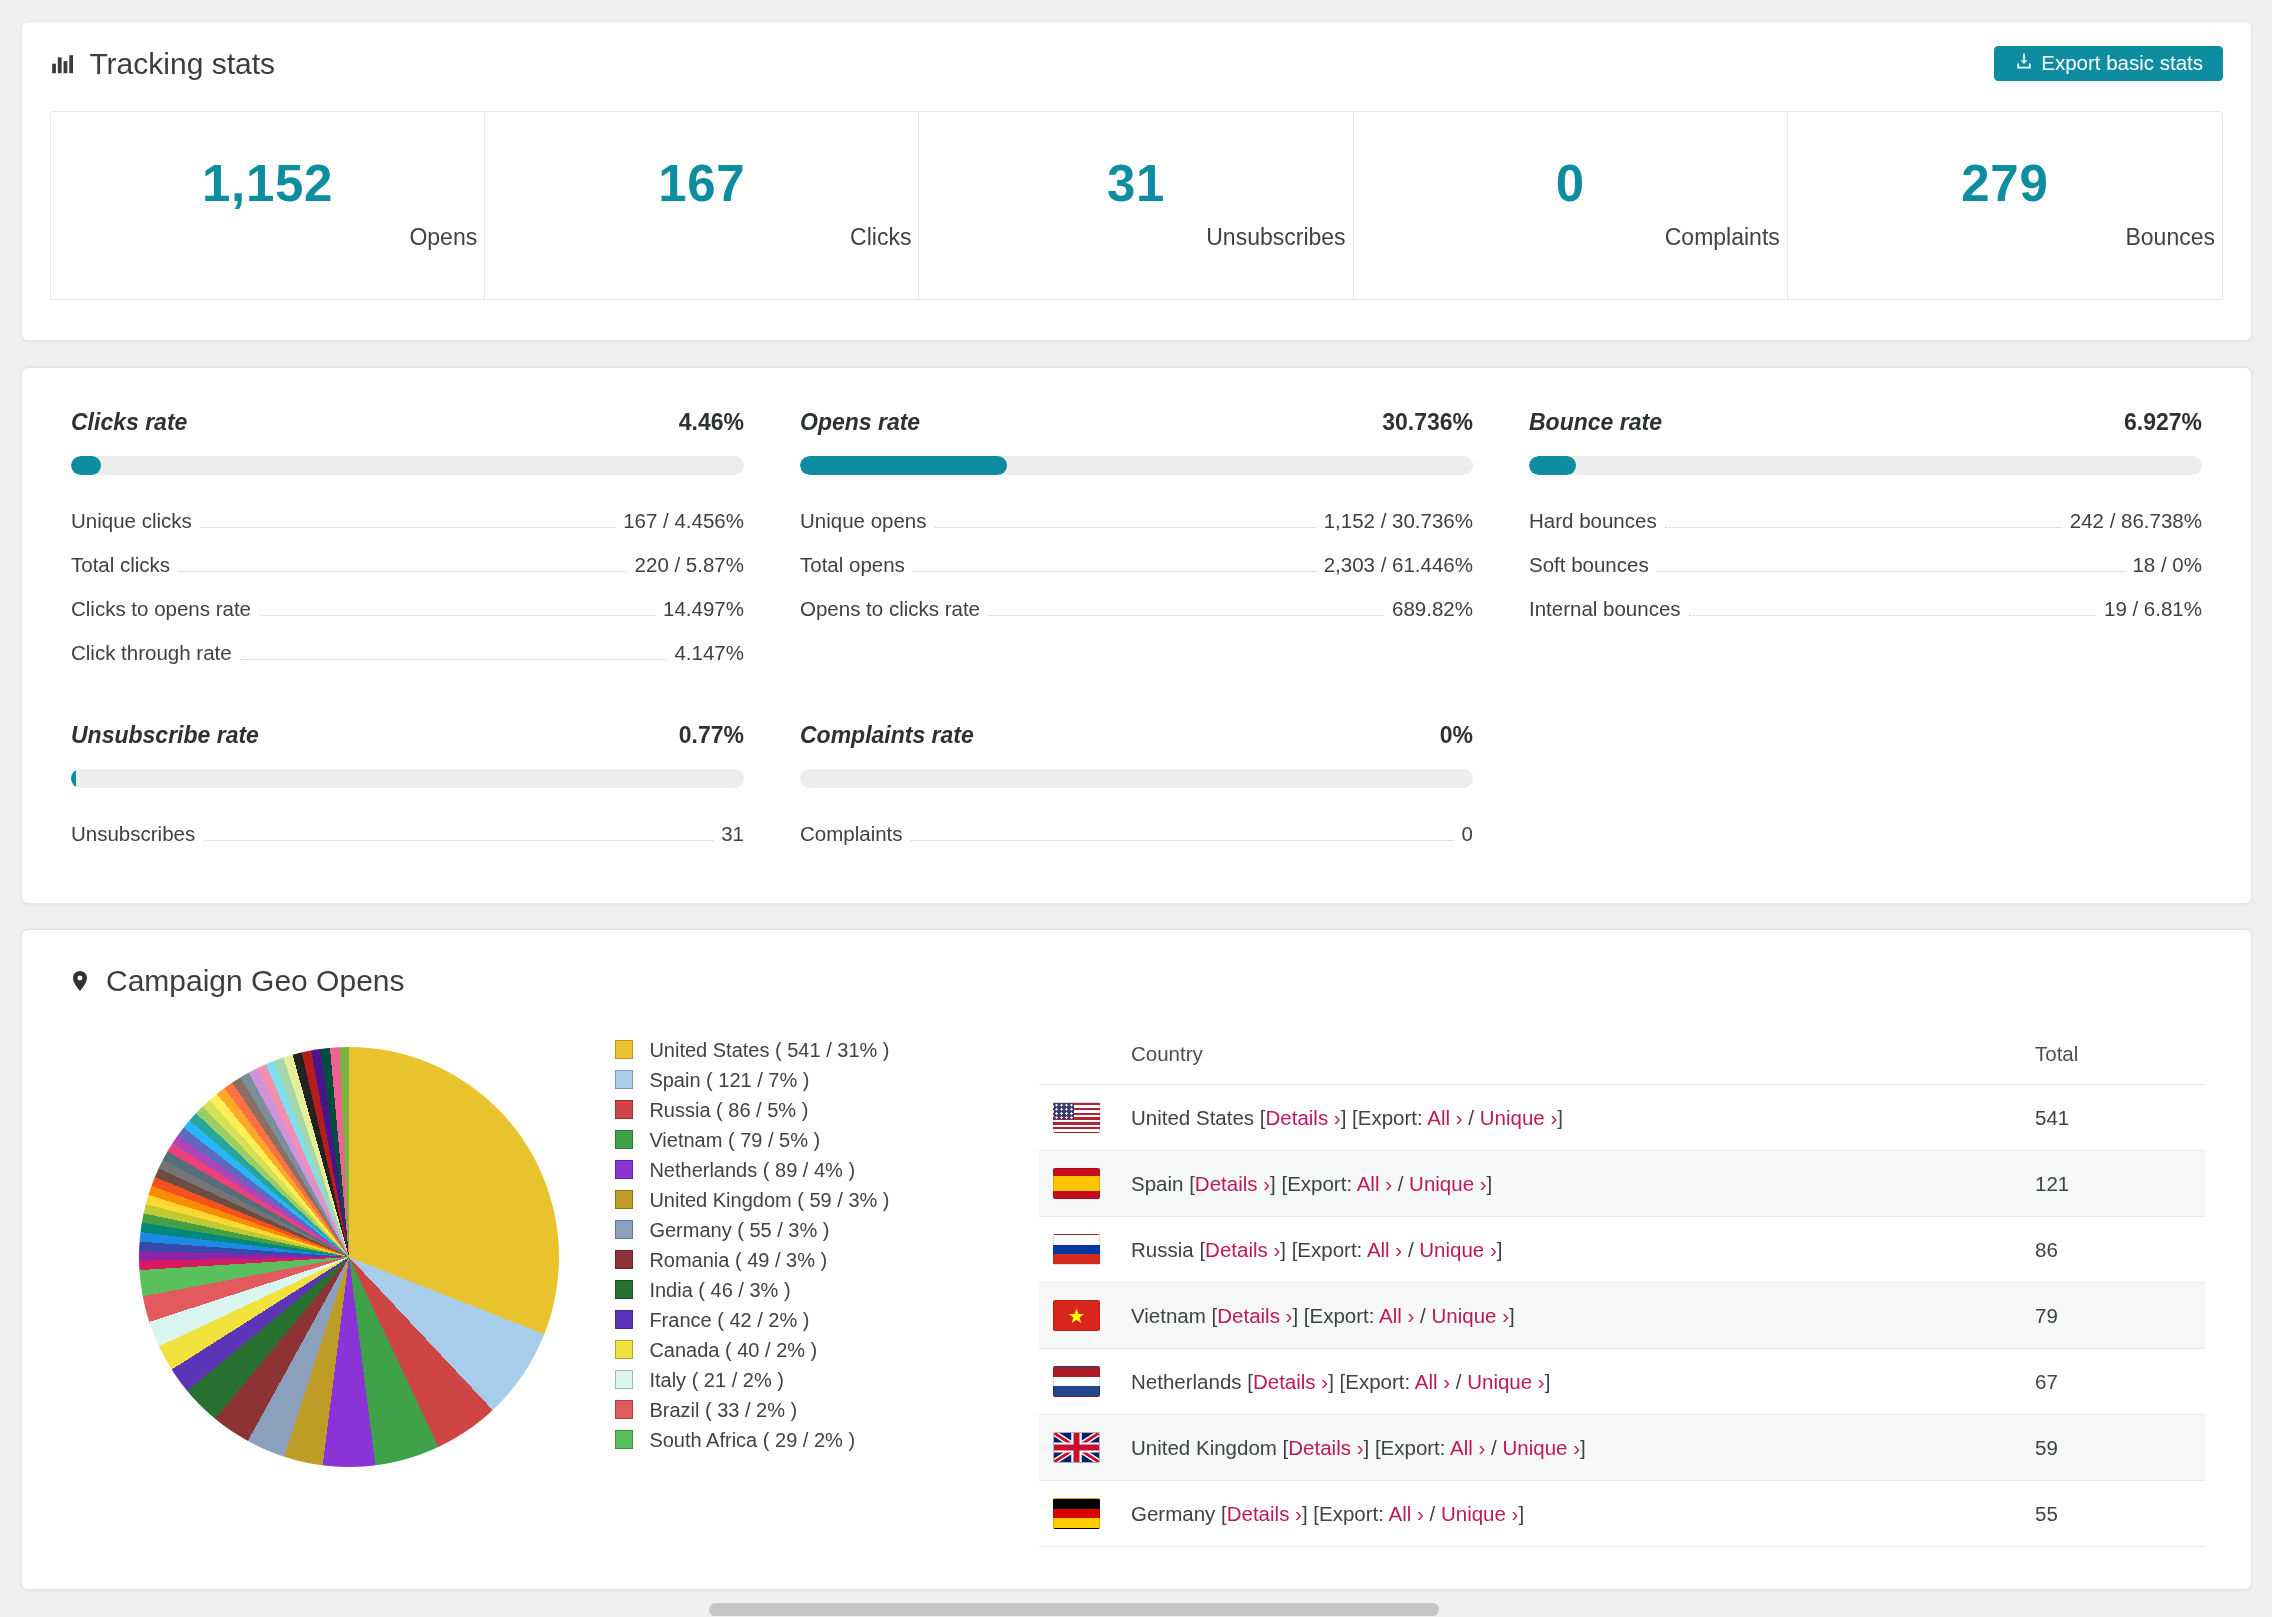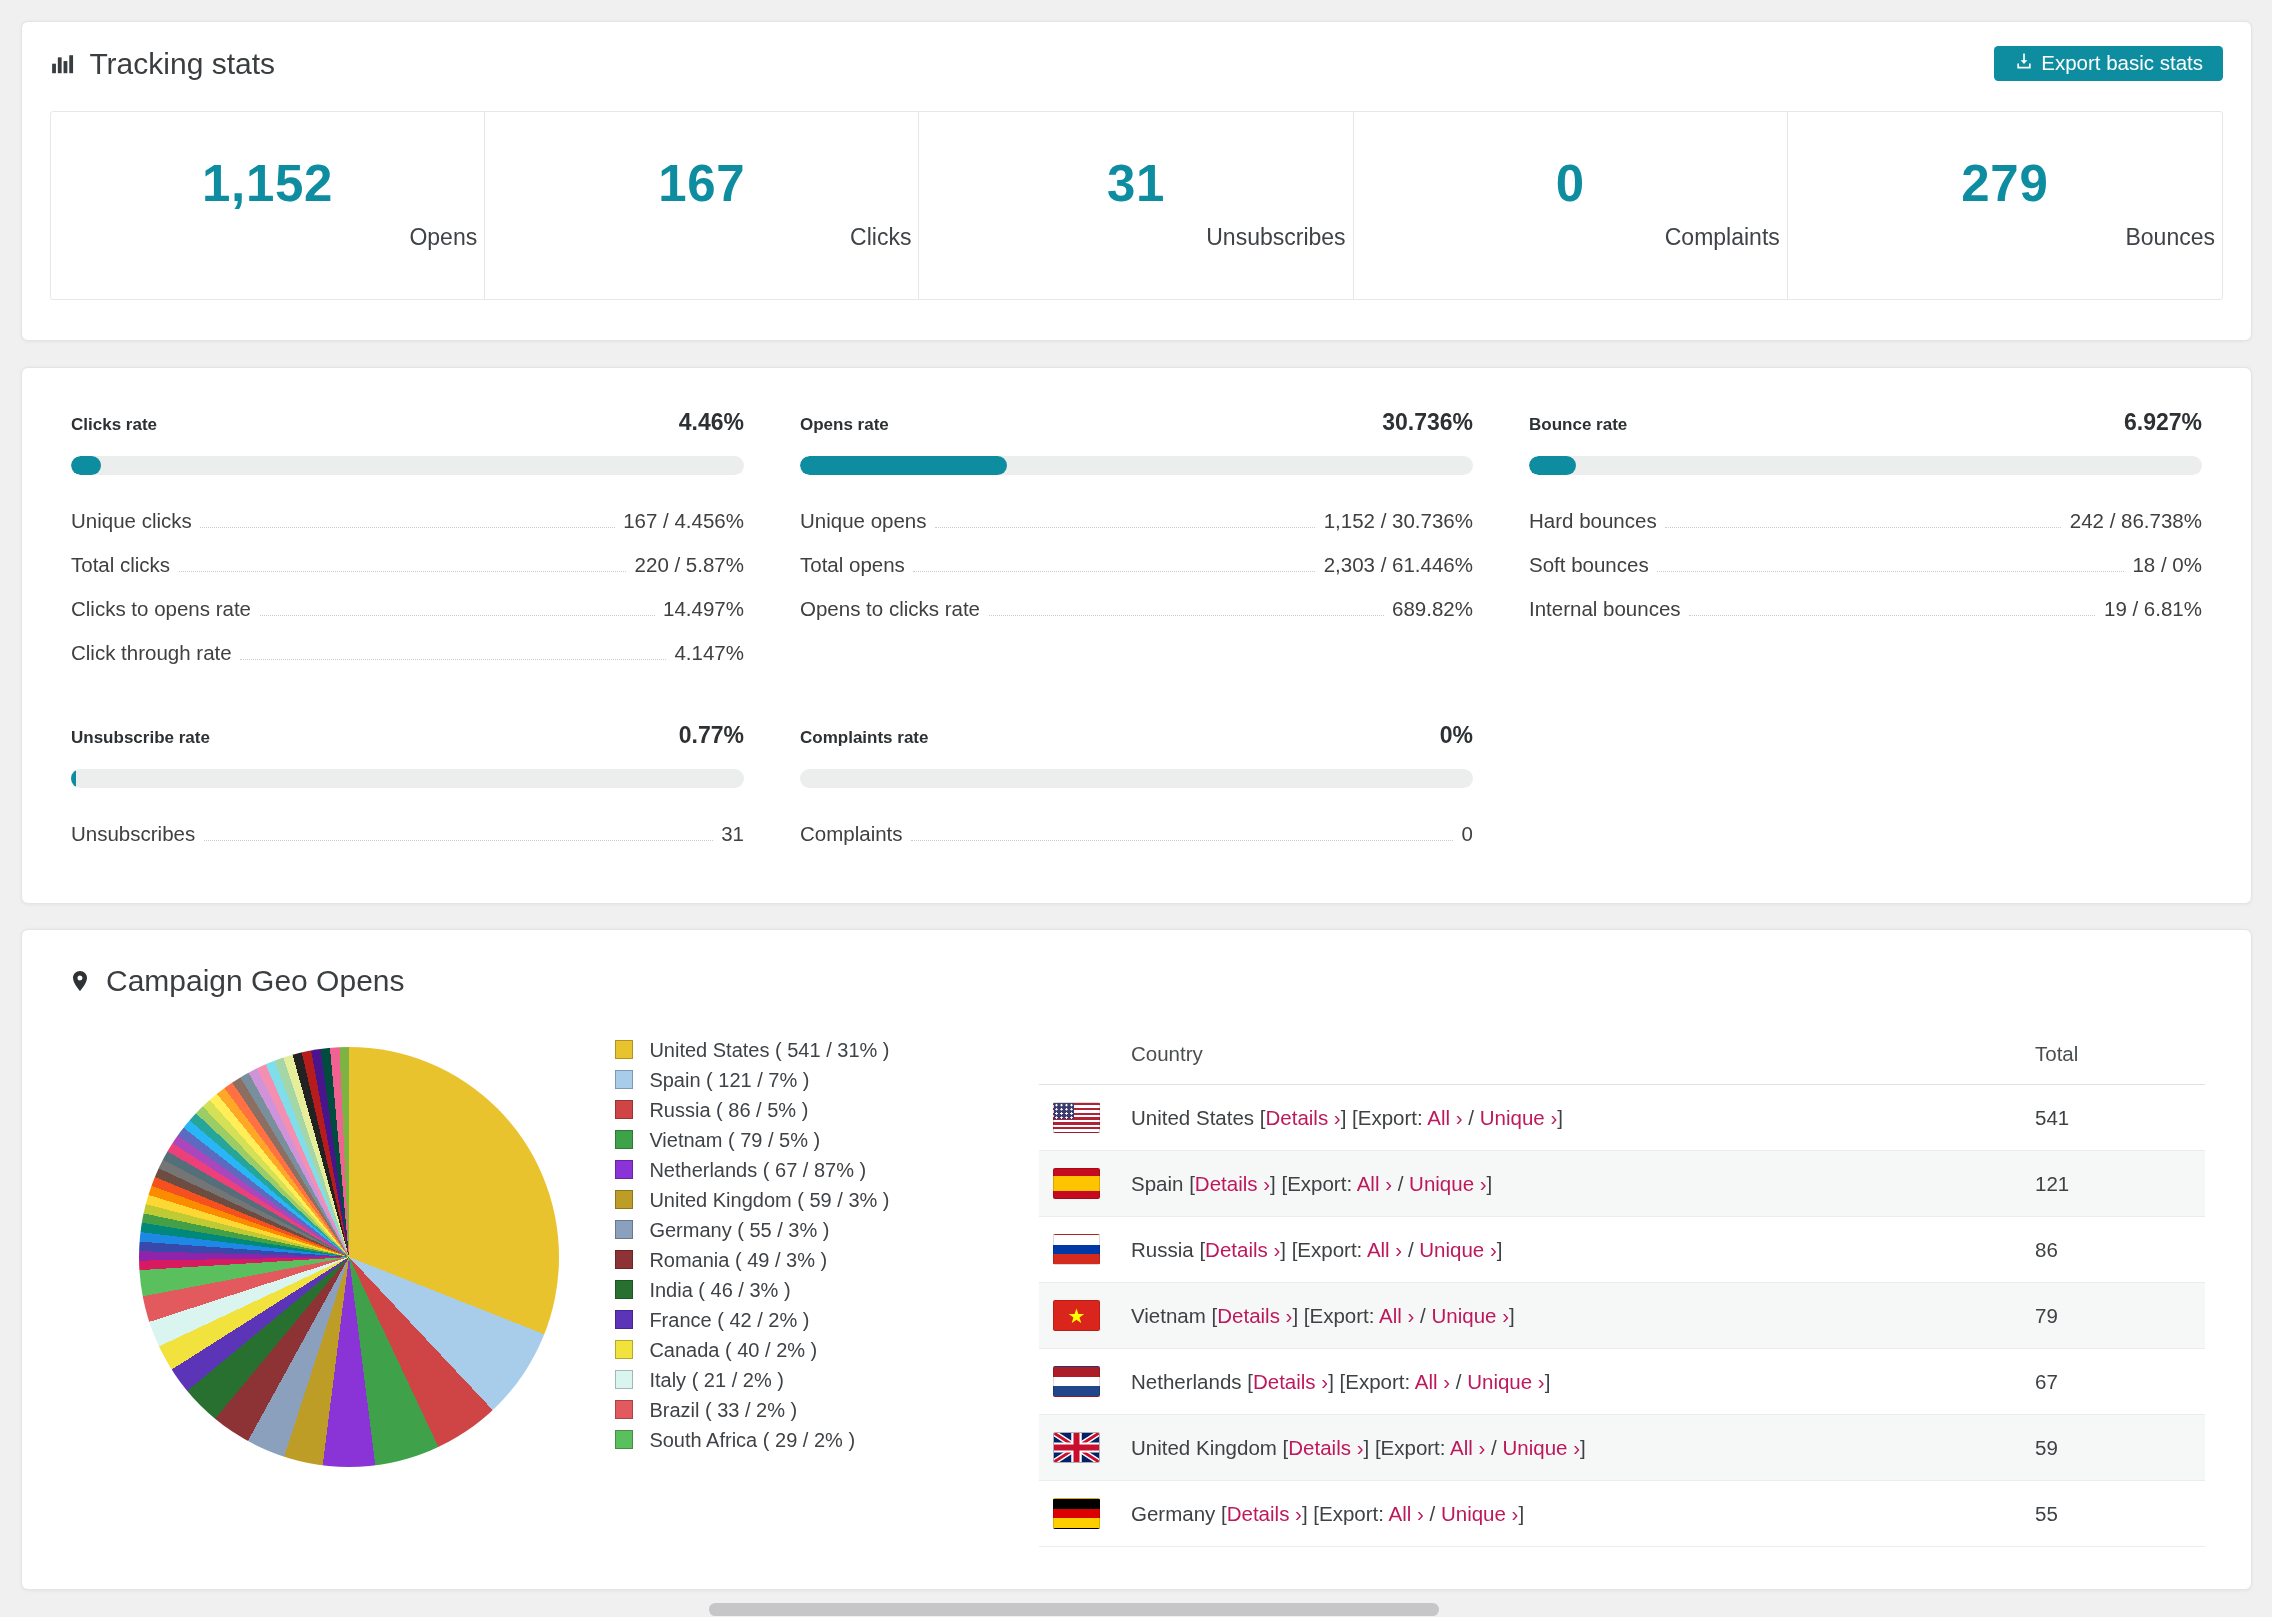--- a/index.html
+++ b/index.html
@@ -33,21 +33,21 @@
     border:0.7px solid #e7e7e9; border-radius:2.8px;
   }
   .stat-cell { text-align:center; padding:42px 7px 48px; border-right:0.7px solid #e7e7e9; }
   .stat-cell:last-child { border-right:none; }
   .stat-value { font-size:51px; font-weight:700; color:#0e8da0; letter-spacing:0.7px; }
   .stat-label { font-size:23px; color:#3f4347; margin-top:11.3px;text-align:right; }
   
   .rates-pad { padding:41px 49px 47px; }
   .rates-grid { display:grid; grid-template-columns:1fr 1fr 1fr; column-gap:56px; row-gap:47px; }
   .rate-head { display:flex; justify-content:space-between; align-items:baseline; }
-  .rate-title { font-size:17px; font-weight:700; color:#2d3133; }
+  .rate-title { font-size:23px; font-weight:700; color:#2d3133;font-style:italic; }
   .rate-value { font-size:23px; font-weight:700; color:#2d3133; }
   .progress { height:19px; background:#eceded; border-radius:10px; margin:20px 0 24px; overflow:hidden; }
   .progress-fill { height:100%; background:#0e8da0; border-radius:10px; }
   .detail-row { display:flex; align-items:baseline; font-size:20.5px; color:#404040; padding:10px 0; }
   .d-label { white-space:nowrap; }
   .dots { flex:1; border-bottom:1.4px dotted #cccccc; margin:0 8.5px 5px; min-width:21px; }
   .d-value { white-space:nowrap; }
   
   .geo-pad { padding:34px 46px 42px; }
   .geo-content { display:flex; align-items:flex-start; margin-top:21px; }
@@ -284,21 +284,21 @@
         <li>
             <span class="legend-swatch" style="background: rgb(207, 68, 69);"></span>
             <span>Russia ( 86 / 5% )</span>
           </li>
         <li>
             <span class="legend-swatch" style="background: rgb(63, 162, 74);"></span>
             <span>Vietnam ( 79 / 5% )</span>
           </li>
         <li>
             <span class="legend-swatch" style="background: rgb(138, 51, 214);"></span>
-            <span>Netherlands ( 67 / 87% )</span>
+            <span>Netherlands ( 89 / 4% )</span>
           </li>
         <li>
             <span class="legend-swatch" style="background: rgb(189, 157, 38);"></span>
             <span>United Kingdom ( 59 / 3% )</span>
           </li>
         <li>
             <span class="legend-swatch" style="background: rgb(138, 160, 188);"></span>
             <span>Germany ( 55 / 3% )</span>
           </li>
         <li>

